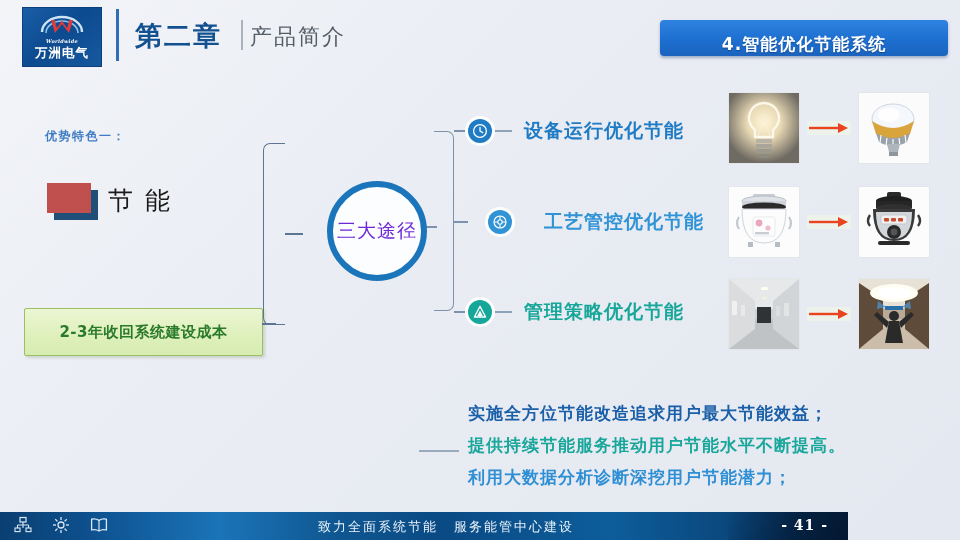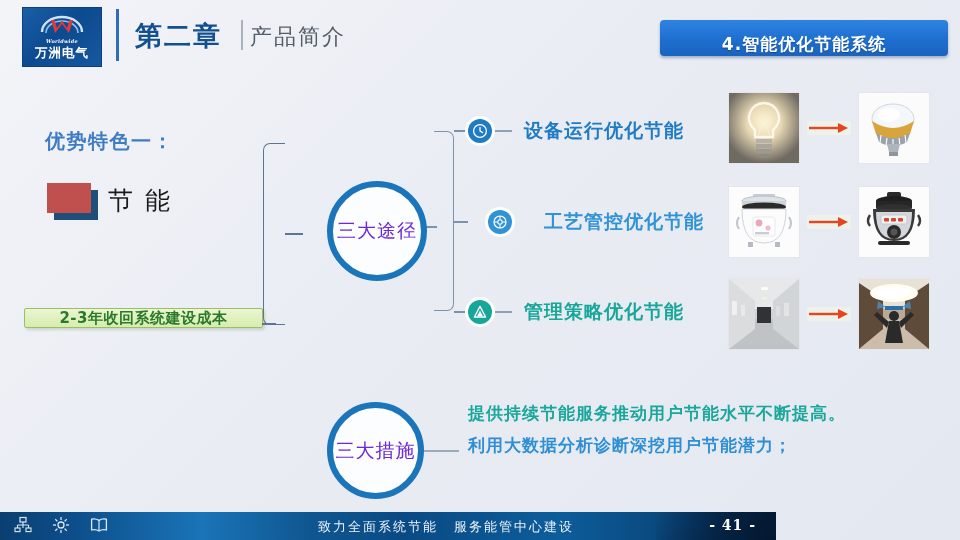--- a/index.html
+++ b/index.html
@@ -57,37 +57,37 @@
     display:flex;align-items:flex-end;justify-content:center;
   }
   .banner span{
     color:#fff;font-size:17px;font-weight:bold;letter-spacing:1px;
     text-shadow:0 1px 1px rgba(0,40,90,.45);
   }
 
   
   .adv-title{
     position:absolute;left:45px;top:128px;
-    font-size:20px;font-weight:bold;color:#3f7cc4;letter-spacing:1.5px;
+    font-size:12px;font-weight:bold;color:#3f7cc4;letter-spacing:1.5px;
   }
   .sq-blue{
     position:absolute;left:54px;top:190px;width:44px;height:30px;
     background:#1f4e79;
   }
   .sq-red{
     position:absolute;left:47px;top:183px;width:44px;height:30px;
     background:#c0504d;
   }
   .jn-text{
     position:absolute;left:108px;top:184px;
     font-size:25px;color:#1a1a1a;letter-spacing:2px;font-weight:500;
   }
 
   .green-box{
-    position:absolute;left:24px;top:308px;width:239px;height:20px;
+    position:absolute;left:24px;top:308px;width:239px;height:48px;
     background:linear-gradient(180deg,#ecf6d4 0%,#dff0bd 55%,#d6ecb0 100%);
     border:1px solid #9cbf63;border-radius:2px;
     box-shadow:2px 2px 3px rgba(120,140,100,.28);
     display:flex;align-items:center;justify-content:center;box-sizing:border-box;
   }
   .green-box span{
     font-size:15px;font-weight:bold;color:#2a7a2a;letter-spacing:.5px;
   }
   .bracket-left{
     position:absolute;left:263px;top:143px;width:22px;height:182px;
@@ -164,21 +164,21 @@
     position:relative;
   }
   .arrow-wrap{
     width:46px;height:20px;position:relative;margin:0 6px;
     display:flex;align-items:center;justify-content:center;
   }
   .arrow-wrap svg{display:block;}
 
   
   .footer{
-    position:absolute;left:0;top:512px;width:776px;height:28px;
+    position:absolute;left:0;top:512px;width:848px;height:28px;
     background:linear-gradient(90deg,#0a3f72 0%,#0d4f8c 10%,#1a74b8 26%,#0f5690 40%,#0a4a84 52%,#0d5d9b 72%,#0a4478 88%,#072f57 100%);
     overflow:hidden;
   }
   .footer:after{
     content:"";position:absolute;right:0;top:0;width:120px;height:28px;
     background:linear-gradient(110deg,rgba(4,30,60,0) 0%,rgba(4,30,60,.85) 55%,rgba(3,22,46,.95) 100%);
   }
   .foot-icons{
     position:absolute;left:14px;top:4px;display:flex;gap:20px;align-items:center;
   }
@@ -239,23 +239,20 @@
   <div class="stub-i2"></div>
   <div class="stub-i3"></div>
   <div class="dash1"></div>
   <div class="dash2"></div>
   <div class="dash3"></div>
   <div class="stub-c2-right"></div>
 
   <div class="circ circ1">
     <span>三大途径</span>
   </div>
-  <div class="circ circ2">
-    <span>三大措施</span>
-  </div>
 
   <div class="branch" style="left:468px;top:118px;">
     <div class="bicon" style="background:#1f7bc4;">
       <svg width="16" height="16" viewBox="0 0 16 16">
         <circle cx="8" cy="8" r="6.4" fill="none" stroke="#ffffff" stroke-width="1.3"></circle>
         <path d="M8 4.4 V8 L10.6 9.6" fill="none" stroke="#ffffff" stroke-width="1.3" stroke-linecap="round"></path>
       </svg>
     </div>
     <div class="btext" style="color:#1f7bc4;">设备运行优化节能</div>
   </div>
@@ -275,20 +272,21 @@
     <div class="bicon" style="background:#17a79a;">
       <svg width="16" height="16" viewBox="0 0 16 16">
         <path d="M8 2.4 L13.6 13 H2.4 Z" fill="none" stroke="#ffffff" stroke-width="1.3" stroke-linejoin="round"></path>
         <path d="M8 6.4 L11 12.2 H5 Z" fill="#ffffff"></path>
       </svg>
     </div>
     <div class="btext" style="color:#17a79a;">管理策略优化节能</div>
   </div>
 
   <div class="measures">
+    <p style="color:#1a5fa8;">实施全方位节能改造追求用户最大节能效益；</p>
     <p style="color:#1aa79b;">提供持续节能服务推动用户节能水平不断提高。</p>
     <p style="color:#2f8fd4;">利用大数据分析诊断深挖用户节能潜力；</p>
   </div>
 
   <div class="imgrow" style="left:728px;top:92px;">
     <div class="thumb">
       <svg width="70" height="70" viewBox="0 0 70 70">
         <defs>
           <radialGradient id="glow" cx="50%" cy="42%" r="58%">
             <stop offset="0%" stop-color="#fff6d8"></stop>

